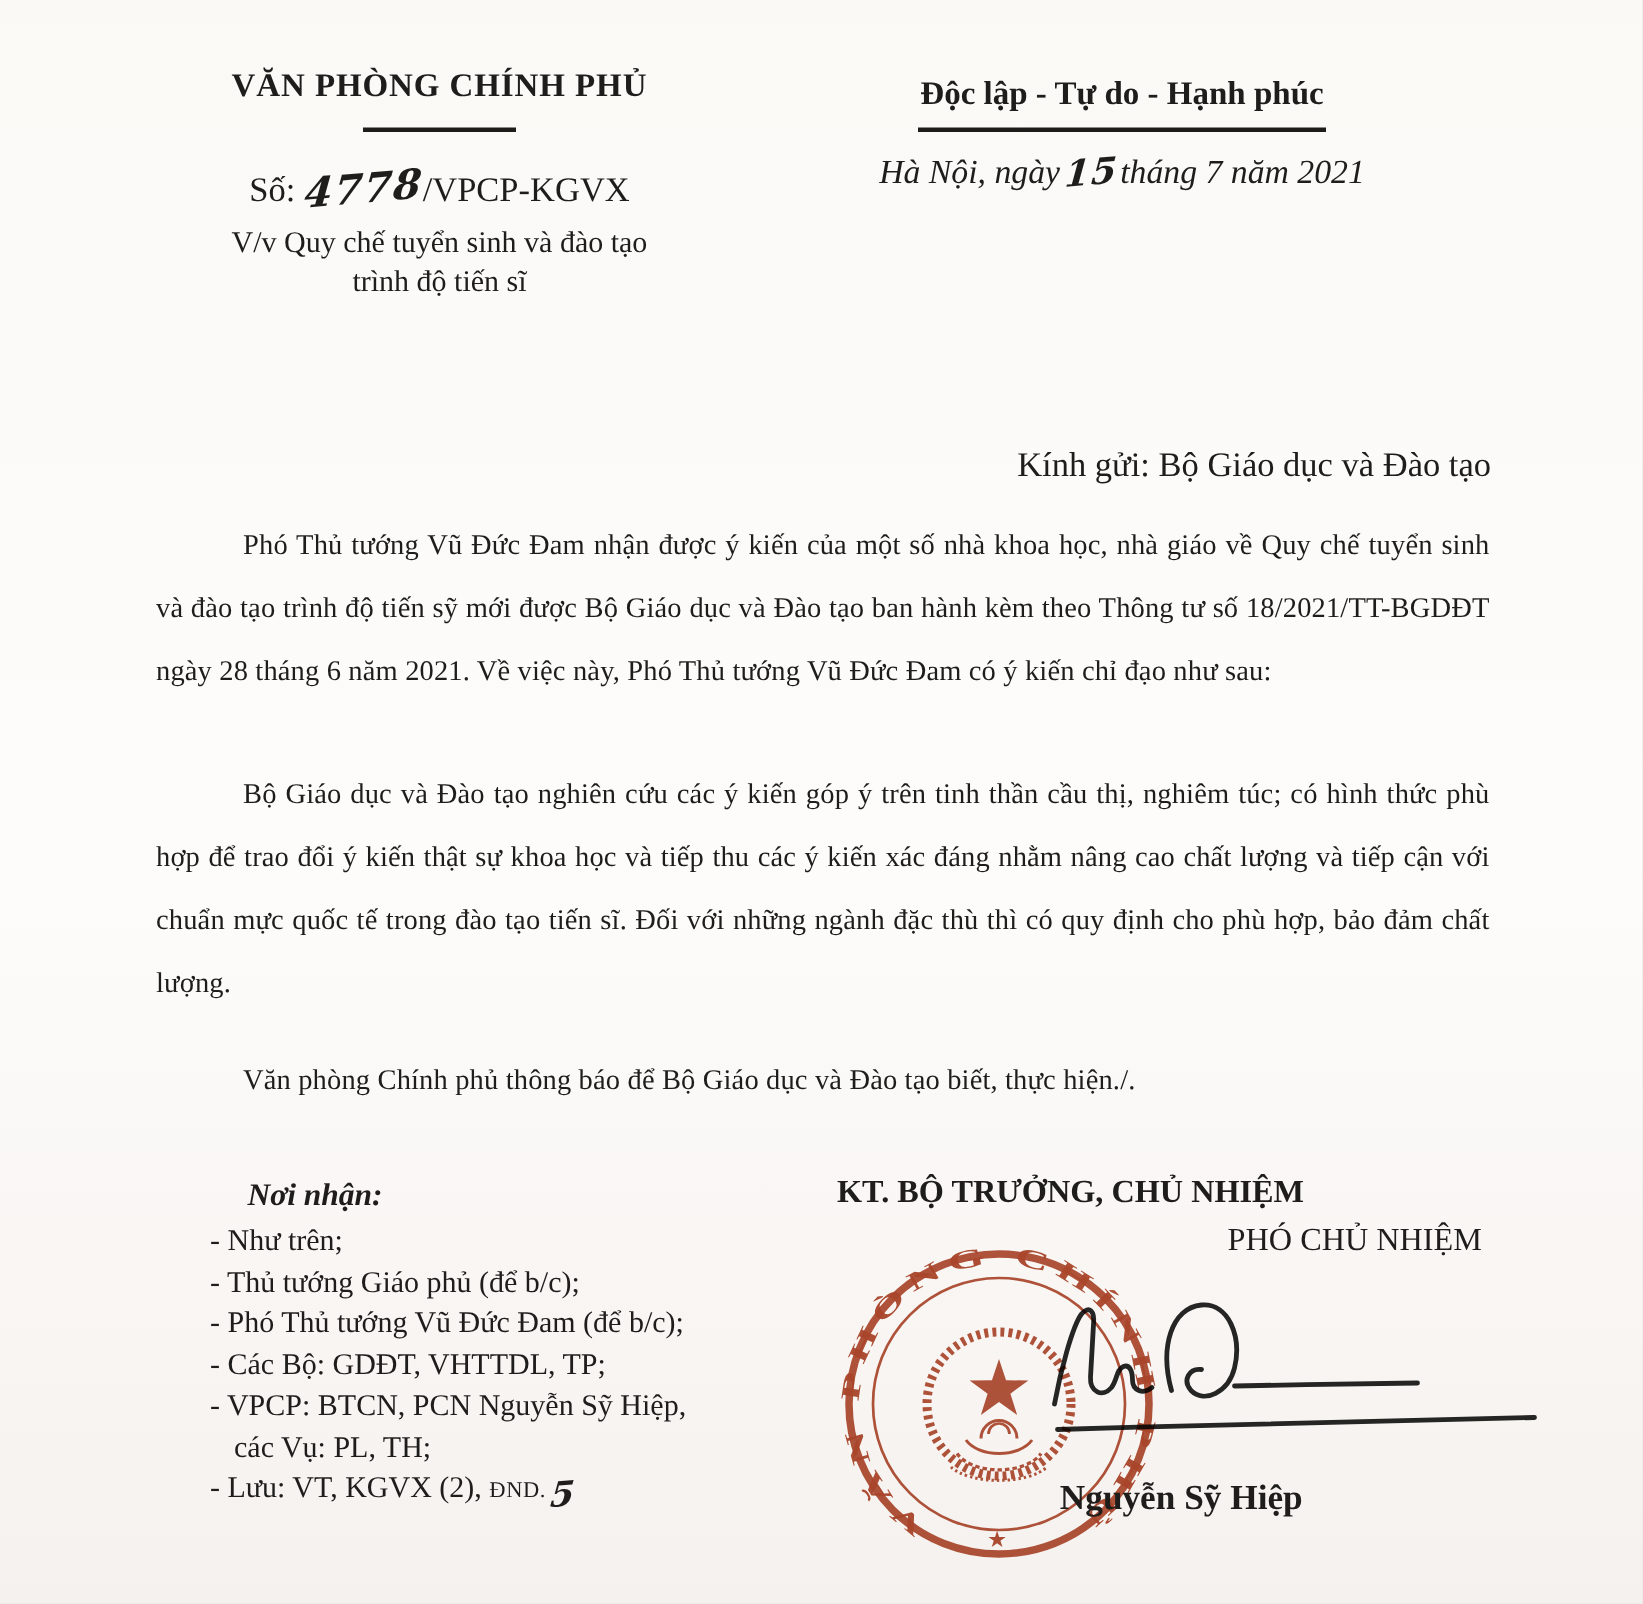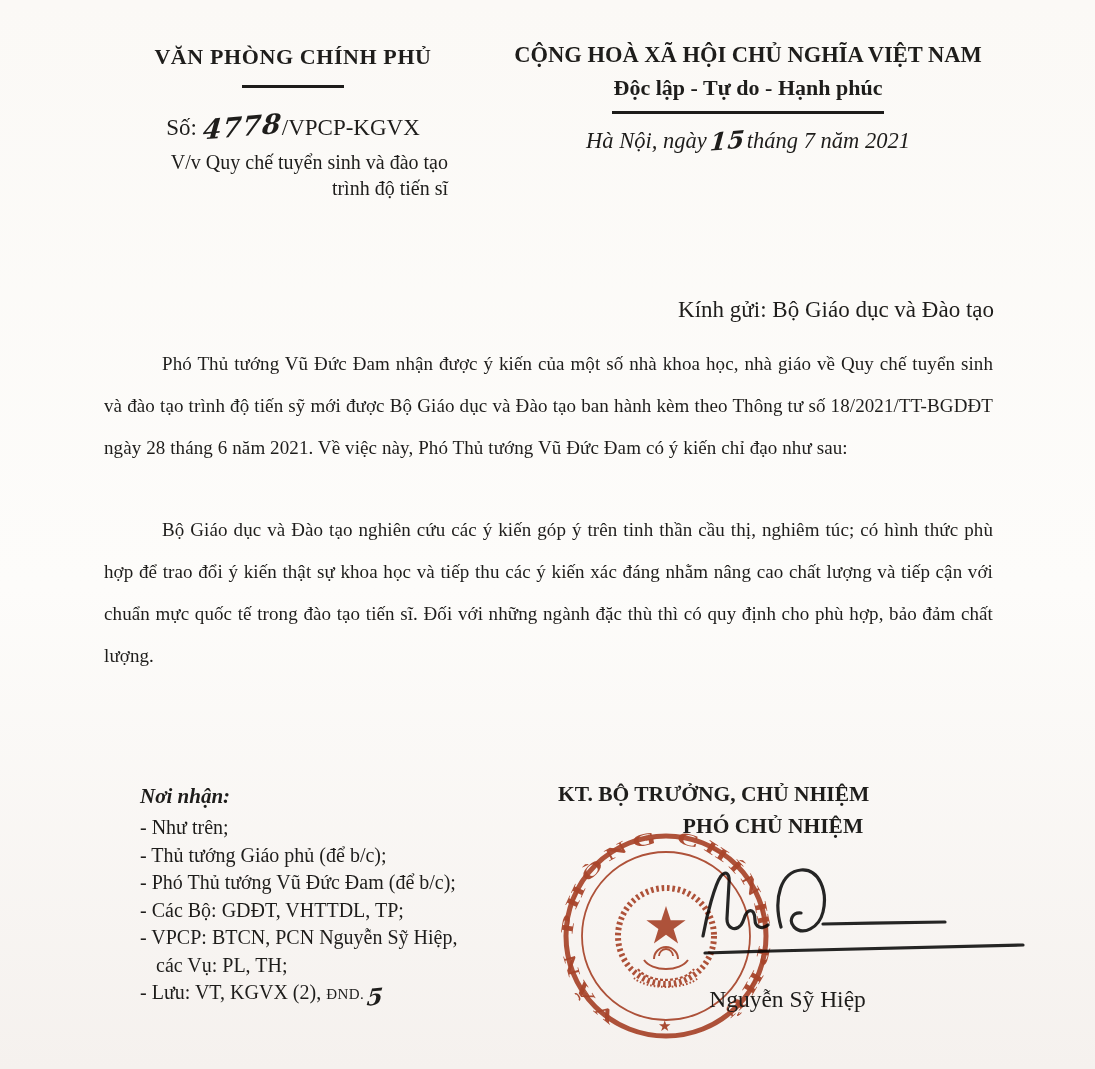--- a/index.html
+++ b/index.html
@@ -12,21 +12,21 @@
     color:#1e1d1b;
     overflow:hidden;
   }
   .abs { position:absolute; }
 
   
   .hdr-left { left:138px; top:44px; width:310px; text-align:center; }
   .org-name { font-size:22px; font-weight:bold; letter-spacing:0.6px; white-space:nowrap; }
   .org-rule { width:102px; height:3px; background:#1d1c1a; margin:15px auto 0; }
   .doc-number { margin-top:23px; font-size:23px; white-space:nowrap; }
-  .subject { margin-top:7px; font-size:20px; line-height:26px;text-align:right; }
+  .subject { margin-top:7px; font-size:20px; line-height:26px; }
 
   
   .hdr-right { left:468px; top:42px; width:560px; text-align:center; }
   .country { font-size:22.5px; font-weight:bold; white-space:nowrap; }
   .motto { font-size:22px; font-weight:bold; margin-top:7px; }
   .motto-rule { width:272px; height:2.5px; background:#1d1c1a; margin:10px auto 0; }
   .dateline { margin-top:12px; font-size:22.5px; font-style:italic; white-space:nowrap; }
 
   
   .hw {
@@ -43,32 +43,32 @@
   
   .salutation { left:104px; top:297px; width:890px; text-align:right; font-size:23px; }
   .para { left:104px; width:889px; font-size:19px; line-height:42px;
           text-align:justify; text-indent:58px; letter-spacing:0.1px; }
   .p1 { top:343px; }
   .p2 { top:509px; }
   .p3 { top:700px; text-align:left; }
 
   
   .recipients { left:140px; top:784px; width:410px; font-size:20px; }
-  .recipients-label { font-size:21px; font-weight:bold; font-style:italic; margin-bottom:5px; }
+  .recipients-label { font-size:21px; font-weight:bold; font-style:italic; margin-bottom:5px;margin-left:25px; }
   .recipient-item { line-height:27.5px; white-space:nowrap; }
   .recipient-item.indent { padding-left:16px; }
   .small-caps-ref { font-size:15px; letter-spacing:0.4px; }
 
   
   .sig-title1 { left:558px; top:782px; width:430px; text-align:left;
                 font-size:21.5px; font-weight:bold; white-space:nowrap; }
-  .sig-title2 { left:558px; top:814px; width:430px; text-align:center;
-                font-size:21.5px; font-weight:bold; }
+  .sig-title2 { left:558px; top:814px; width:430px; text-align:right;
+                font-size:21.5px; font-weight:normal; }
   .signer-name { left:600px; top:986px; width:375px; text-align:center;
-                 font-size:23.5px; font-weight:normal; z-index:4; }
+                 font-size:23.5px; font-weight:bold; z-index:4; }
   .stamp-svg { left:558px; top:828px; z-index:2; mix-blend-mode:multiply; }
   .signature-svg { left:693px; top:856px; z-index:3; mix-blend-mode:multiply; }
 </style>
 </head>
 <body>
 
 <div class="page">
 
   <div class="abs hdr-left">
     <div class="org-name">VĂN PHÒNG CHÍNH PHỦ</div>
@@ -76,32 +76,32 @@
     <div class="doc-number">
       <span>Số: </span><span class="hw hw-number">4778</span><span>/VPCP-KGVX</span>
     </div>
     <div class="subject">
       <div>V/v Quy chế tuyển sinh và đào tạo</div>
       <div>trình độ tiến sĩ</div>
     </div>
   </div>
 
   <div class="abs hdr-right">
-    <div class="country">CỘNG HOÀ XÃ HỘI CHỦ NGHĨA VIỆT NAM</div>
     <div class="motto">Độc lập - Tự do - Hạnh phúc</div>
     <div class="motto-rule"></div>
     <div class="dateline">
       <span>Hà Nội, ngày </span><span class="hw hw-day">15</span><span>tháng 7 năm 2021</span>
     </div>
   </div>
 
   <div class="abs salutation">Kính gửi: Bộ Giáo dục và Đào tạo</div>
 
   <div class="abs para p1">Phó Thủ tướng Vũ Đức Đam nhận được ý kiến của một số nhà khoa học, nhà giáo về Quy chế tuyển sinh và đào tạo trình độ tiến sỹ mới được Bộ Giáo dục và Đào tạo ban hành kèm theo Thông tư số 18/2021/TT-BGDĐT ngày 28 tháng 6 năm 2021. Về việc này, Phó Thủ tướng Vũ Đức Đam có ý kiến chỉ đạo như sau:</div>
   <div class="abs para p2">Bộ Giáo dục và Đào tạo nghiên cứu các ý kiến góp ý trên tinh thần cầu thị, nghiêm túc; có hình thức phù hợp để trao đổi ý kiến thật sự khoa học và tiếp thu các ý kiến xác đáng nhằm nâng cao chất lượng và tiếp cận với chuẩn mực quốc tế trong đào tạo tiến sĩ. Đối với những ngành đặc thù thì có quy định cho phù hợp, bảo đảm chất lượng.</div>
+  <div class="abs para p3">Văn phòng Chính phủ thông báo để Bộ Giáo dục và Đào tạo biết, thực hiện./.</div>
 
   <div class="abs recipients">
     <div class="recipients-label">Nơi nhận:</div>
     <div class="recipient-item">- Như trên;</div>
     <div class="recipient-item">- Thủ tướng Giáo phủ (để b/c);</div>
     <div class="recipient-item">- Phó Thủ tướng Vũ Đức Đam (để b/c);</div>
     <div class="recipient-item">- Các Bộ: GDĐT, VHTTDL, TP;</div>
     <div class="recipient-item">- VPCP: BTCN, PCN Nguyễn Sỹ Hiệp,</div>
     <div class="recipient-item indent">các Vụ: PL, TH;</div>
     <div class="recipient-item">

